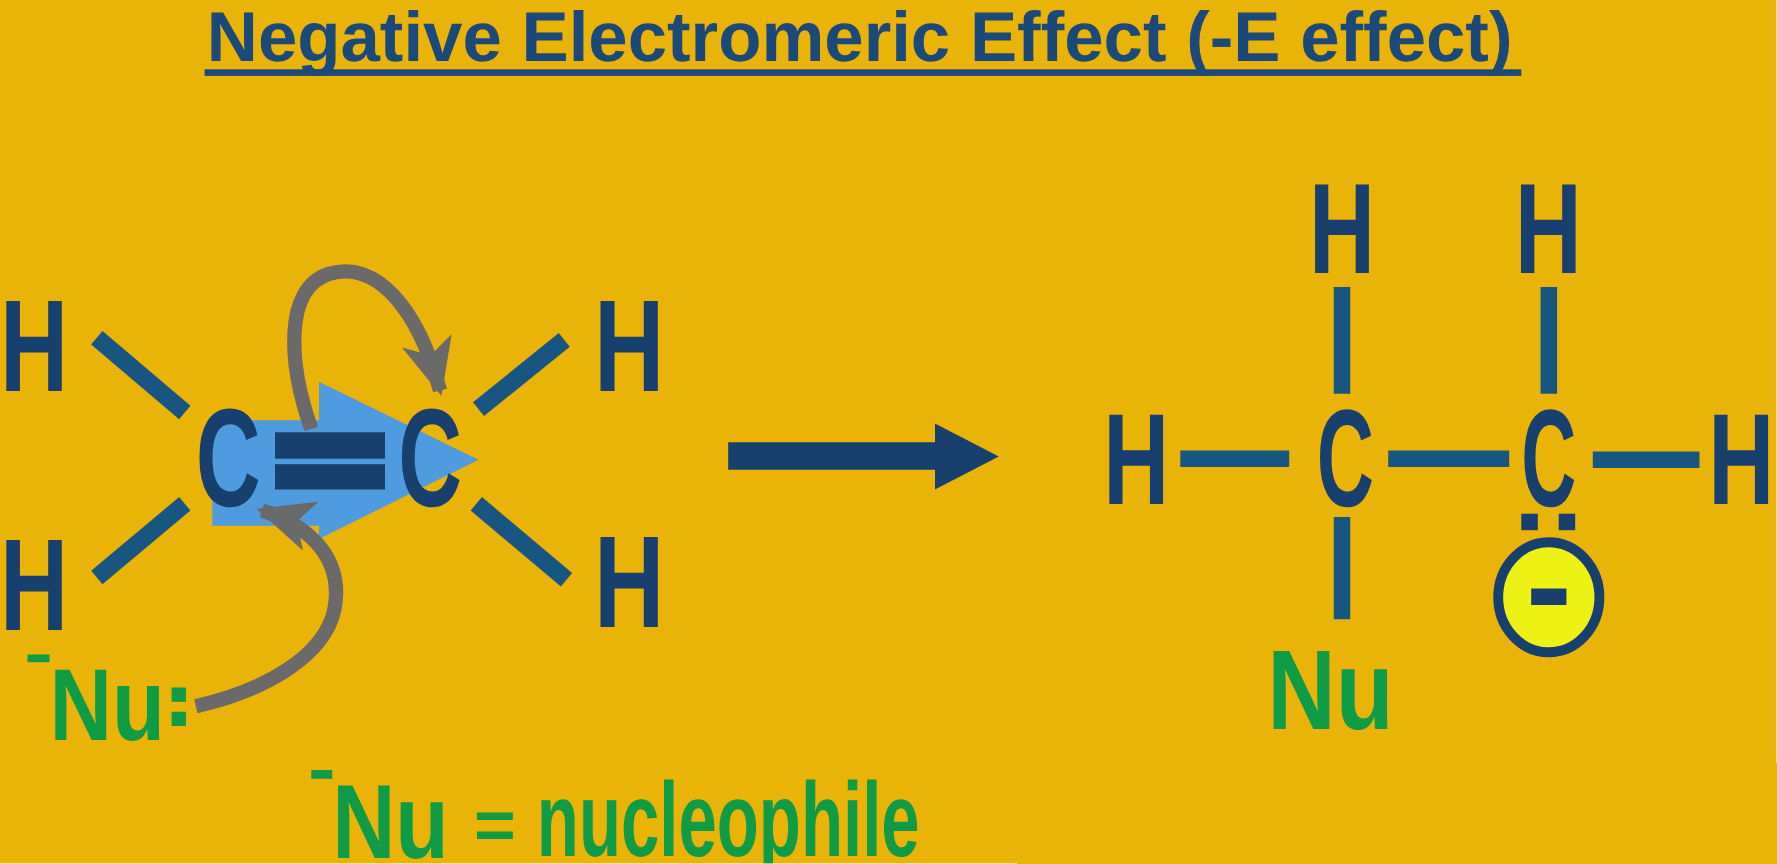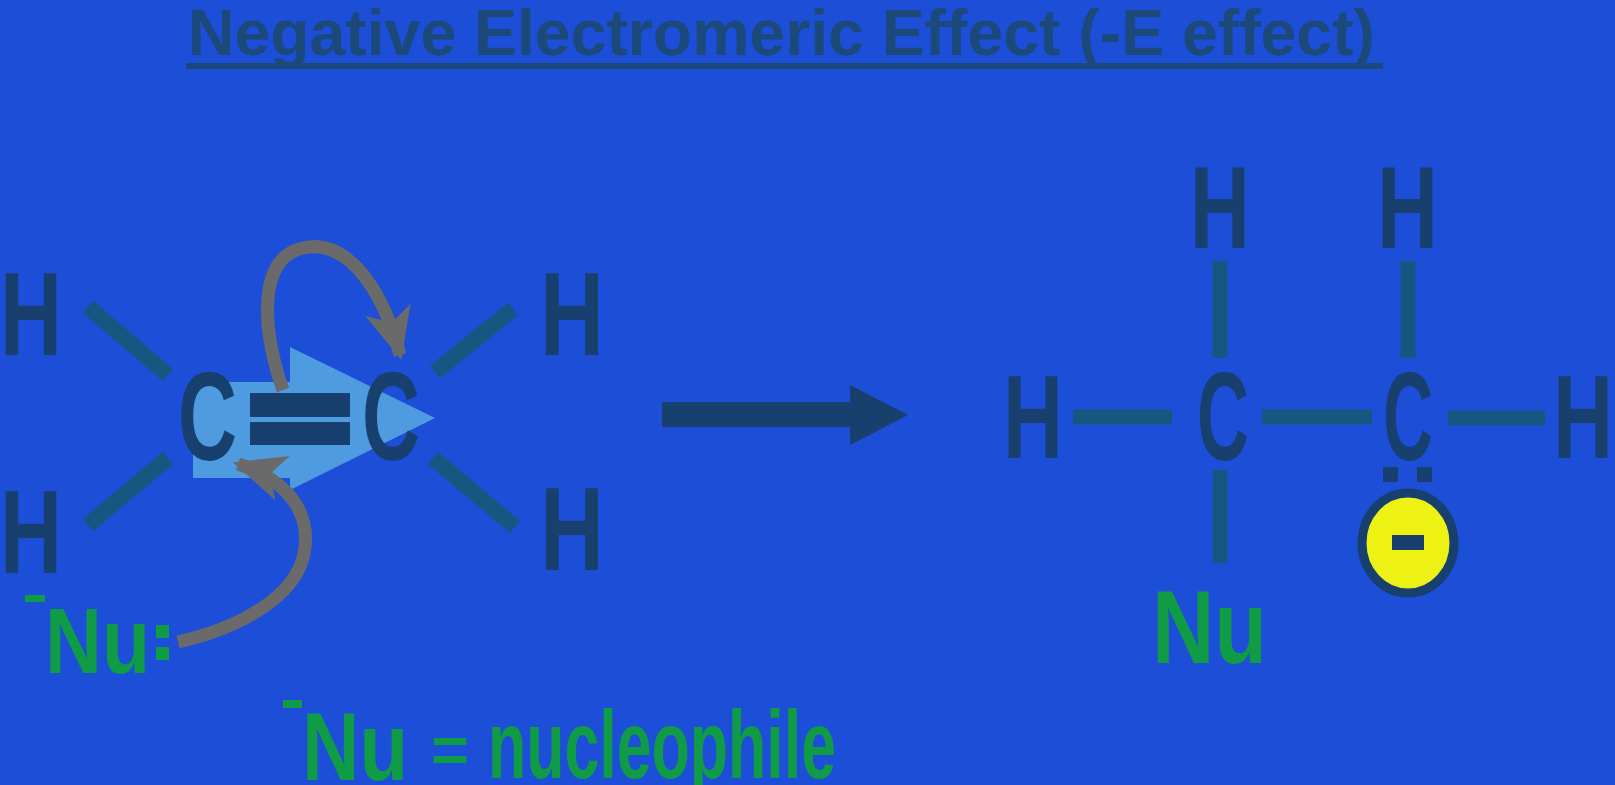--- a/index.html
+++ b/index.html
@@ -1,20 +1,20 @@
 <!DOCTYPE html>
 <html><head>
 <meta charset="utf-8">
 <style>
   html, body { margin: 0; padding: 0; background: #ffffff; }
   .stage {
     position: relative;
     width: 1615px;
     height: 785px;
-    background: #1d4ed8;
+    background: #eab308;
     overflow: hidden;
     text-decoration: underline;
   }
   svg text {
     font-family: "Liberation Sans", "DejaVu Sans", sans-serif;
     font-weight: 700;
   }
 </style>
 </head>
 <body>

